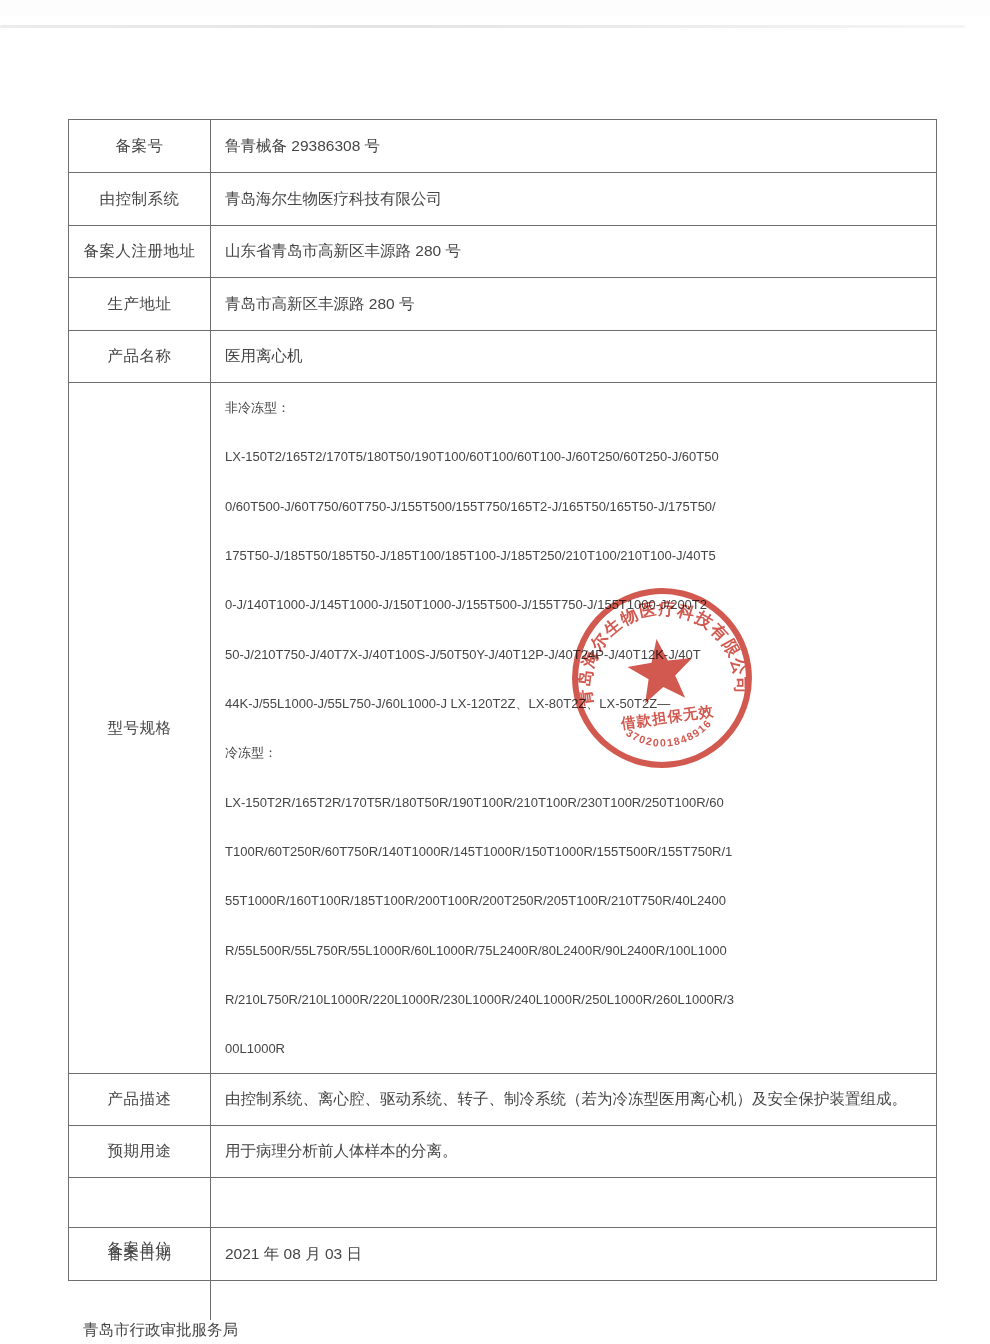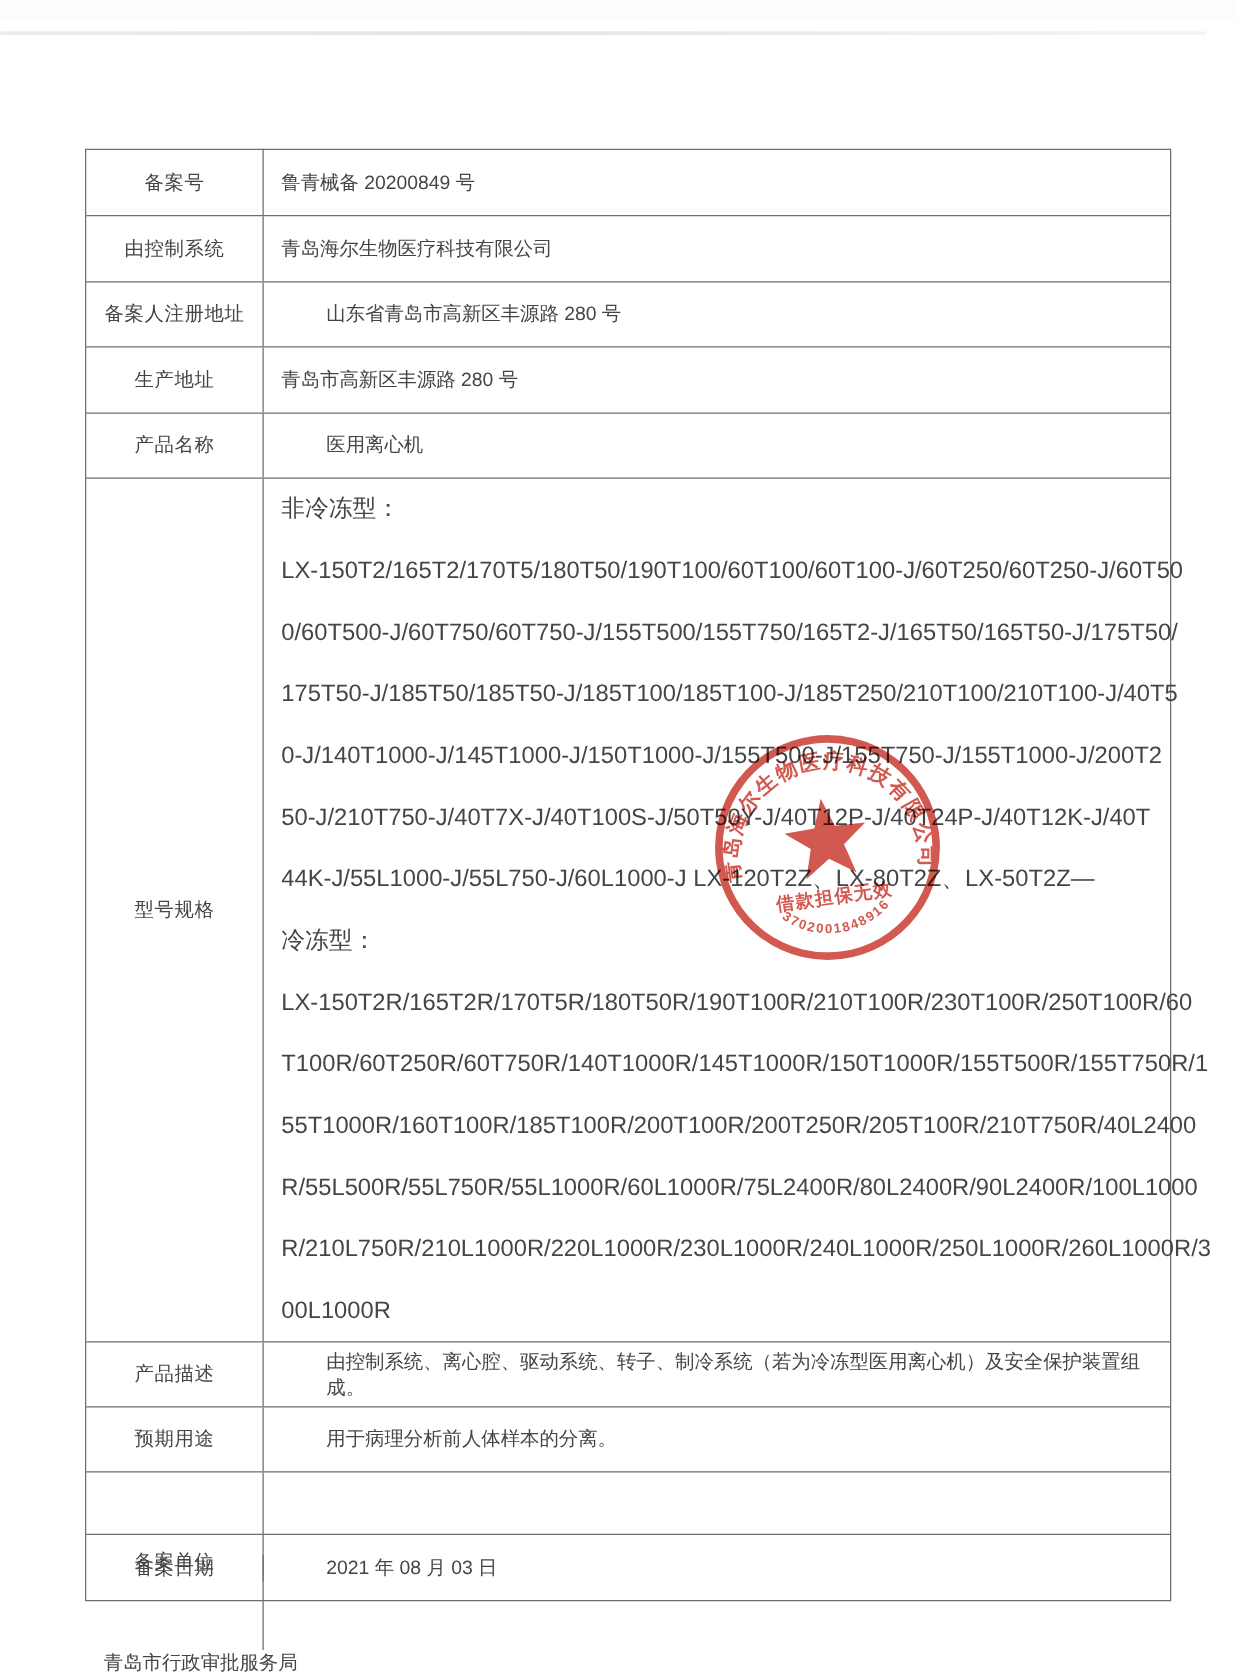--- a/index.html
+++ b/index.html
@@ -35,28 +35,28 @@
     box-sizing:border-box;
     font-size:15.5px;letter-spacing:.5px;
     text-align:center;
   }
   .cell-value{
     flex:1;display:flex;align-items:center;
     padding:0 14px;font-size:15.5px;
     box-sizing:border-box;
   }
   .r-53{height:53px;}
-  .r-52{height:52px;gap:36px;}
+  .r-52{height:52px;}
   .r-50{height:50px;flex-direction:column;}
   .r-model{height:691px;}
   .model-cell{
     display:block;padding:0 4px 0 14px;
   }
   .mline{
-    line-height:49.35px;white-space:nowrap;font-size:19px;
+    line-height:49.35px;white-space:nowrap;font-size:13px;
     overflow:hidden;
   }
   .stamp{
     position:absolute;left:566px;top:566px;width:192px;height:192px;
     transform:rotate(-8deg);
     opacity:.88;
     mix-blend-mode:multiply;
     pointer-events:none;
   }
   .stamp text{fill:var(--stamp-c);}
@@ -67,21 +67,21 @@
 <body>
 
 <div class="page">
 
   <div class="scan-line"></div>
 
   <div class="reg-table">
 
     <div class="row r-53">
       <div class="cell-label">备案号</div>
-      <div class="cell-value">鲁青械备 20200849 号</div>
+      <div class="cell-value">鲁青械备 29386308 号</div>
     </div>
 
     <div class="row r-53">
       <div class="cell-label">由控制系统</div>
       <div class="cell-value">青岛海尔生物医疗科技有限公司</div>
     </div>
 
     <div class="row r-52">
       <div class="cell-label">备案人注册地址</div>
       <div class="cell-value">山东省青岛市高新区丰源路 280 号</div>

